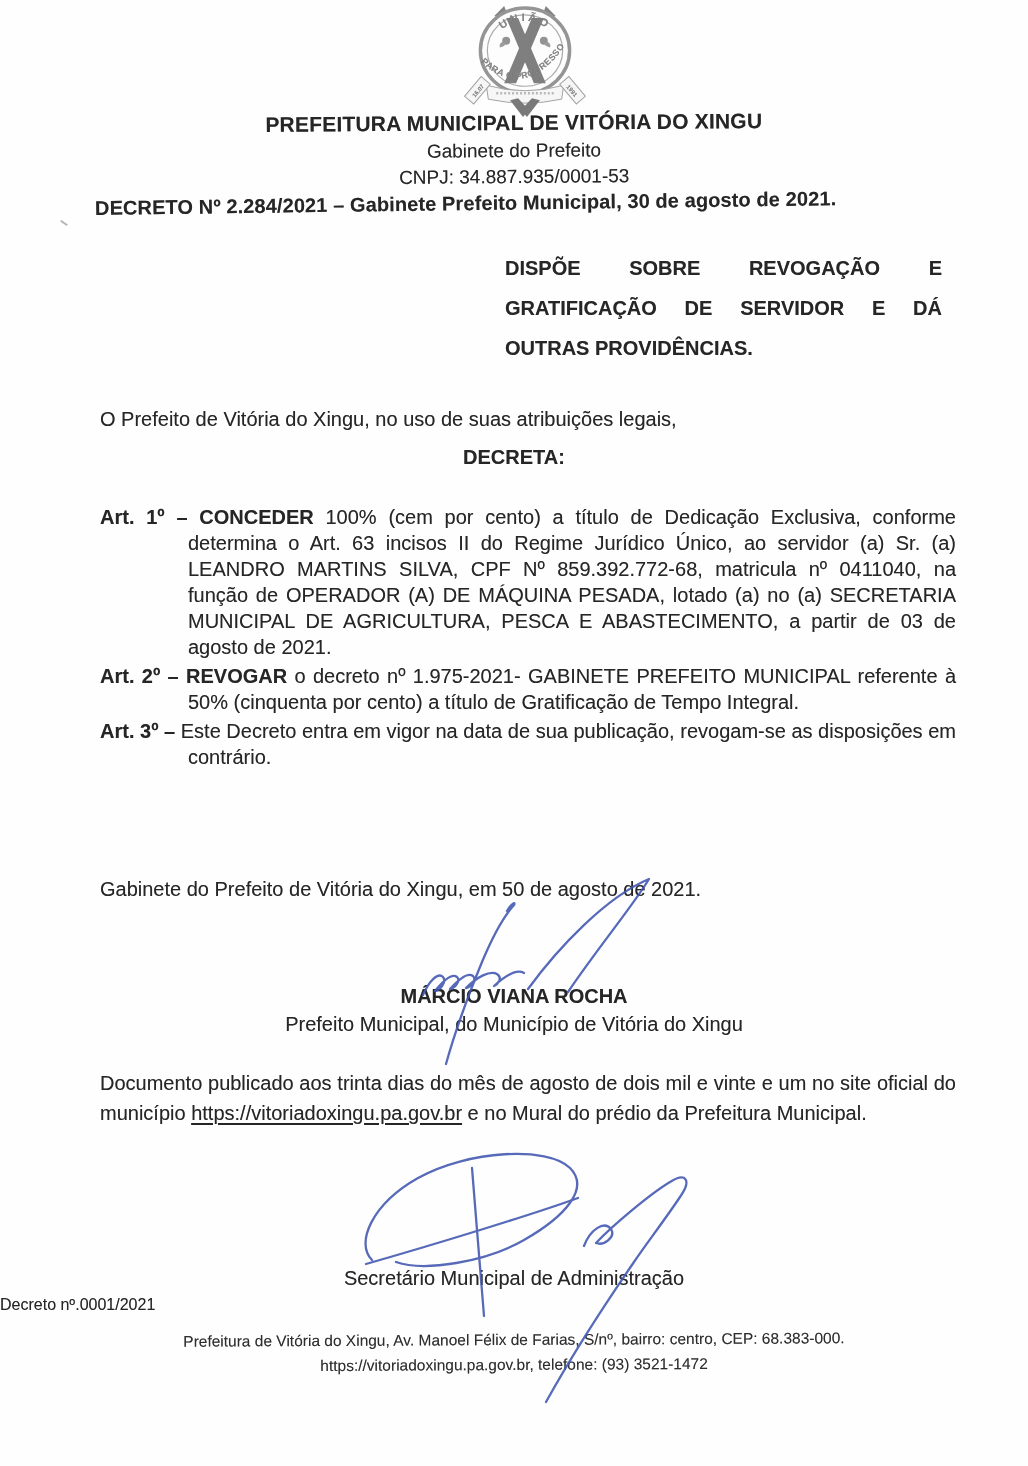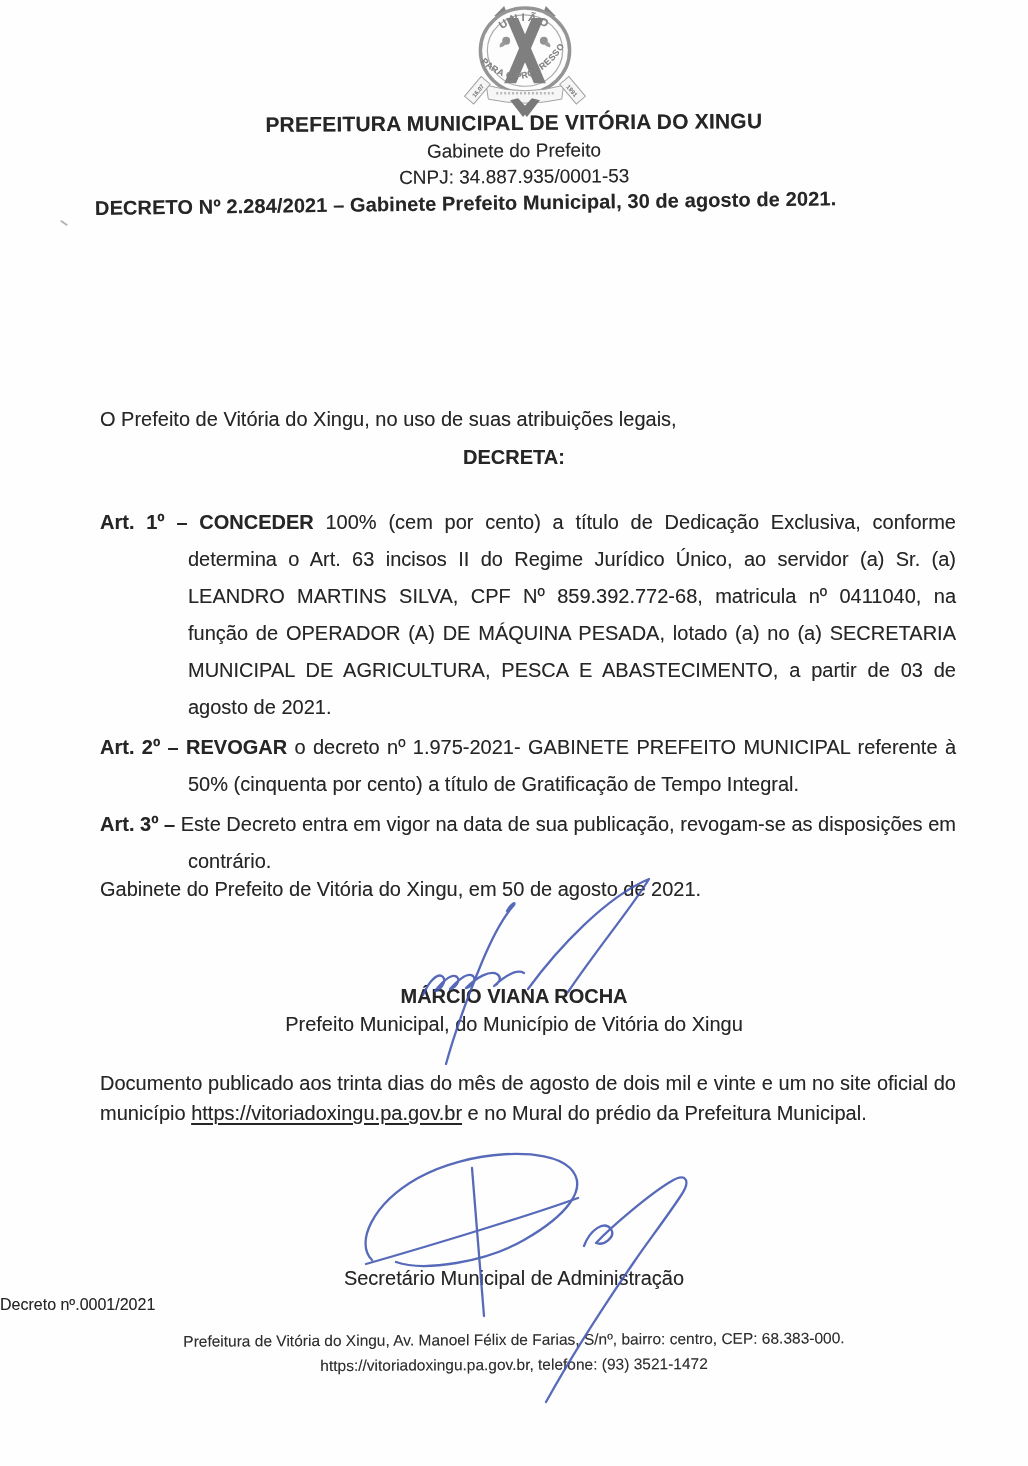--- a/index.html
+++ b/index.html
@@ -26,21 +26,21 @@
 
   
   .epigraph { top:248px; left:505px; width:437px; font-size:20px; font-weight:bold; }
   .epi-line { height:40px; line-height:40px; text-align:justify; text-align-last:justify; }
   .epi-line.epi-last { text-align-last:left; }
 
   .preamble { top:408px; left:100px; font-size:20px; }
   .decreta  { top:446px; left:0; right:0; text-align:center; font-size:20px; font-weight:bold; }
 
   .articles { top:504px; left:100px; width:856px; font-size:20px; }
-  .article  { text-align:justify; line-height:37px; padding-left:88px; text-indent:-88px; }
+  .article  { text-align:justify; line-height:26px; padding-left:88px; text-indent:-88px; }
   .article + .article { margin-top:3px; }
   .b { font-weight:bold; }
 
   .closing { top:878px; left:100px; font-size:20px; }
 
   .sig1-name { top:985px;  left:0; right:0; text-align:center; font-size:20px; font-weight:bold; }
   .sig1-role { top:1013px; left:0; right:0; text-align:center; font-size:20px; }
 
   .publication { top:1068px; left:100px; width:856px; font-size:20px; line-height:30px; text-align:justify; }
   .lnk { text-decoration:underline; text-underline-offset:3px; }
@@ -102,20 +102,25 @@
   </svg>
 
   <div class="abs header-block">
     <div class="h-title">PREFEITURA MUNICIPAL DE VITÓRIA DO XINGU</div>
     <div class="h-sub">Gabinete do Prefeito</div>
     <div class="h-cnpj">CNPJ: 34.887.935/0001-53</div>
   </div>
 
   <div class="abs decree-line">DECRETO Nº 2.284/2021 – Gabinete Prefeito Municipal, 30 de agosto de 2021.</div>
 
+  <div class="abs epigraph">
+      <div class="epi-line">DISPÕE SOBRE REVOGAÇÃO E</div>
+      <div class="epi-line">GRATIFICAÇÃO DE SERVIDOR E DÁ</div>
+      <div class="epi-line epi-last">OUTRAS PROVIDÊNCIAS.</div>
+    </div>
 
   <div class="abs preamble">O Prefeito de Vitória do Xingu, no uso de suas atribuições legais,</div>
   <div class="abs decreta">DECRETA:</div>
 
   <div class="abs articles">
       <div class="article"><span class="b">Art. 1º – CONCEDER </span><span> 100% (cem por cento) a título de Dedicação Exclusiva, conforme determina o Art. 63 incisos II do Regime Jurídico Único, ao servidor (a) Sr. (a) LEANDRO MARTINS SILVA, CPF Nº 859.392.772-68, matricula nº 0411040, na função de OPERADOR (A) DE MÁQUINA PESADA, lotado (a) no (a) SECRETARIA MUNICIPAL DE AGRICULTURA, PESCA E ABASTECIMENTO, a partir de 03 de agosto de 2021.</span></div>
       <div class="article"><span class="b">Art. 2º – REVOGAR</span><span> o decreto nº 1.975-2021- GABINETE PREFEITO MUNICIPAL referente à 50% (cinquenta por cento) a título de Gratificação de Tempo Integral.</span></div>
       <div class="article"><span class="b">Art. 3º –</span><span> Este Decreto entra em vigor na data de sua publicação, revogam-se as disposições em contrário.</span></div>
     </div>
 

